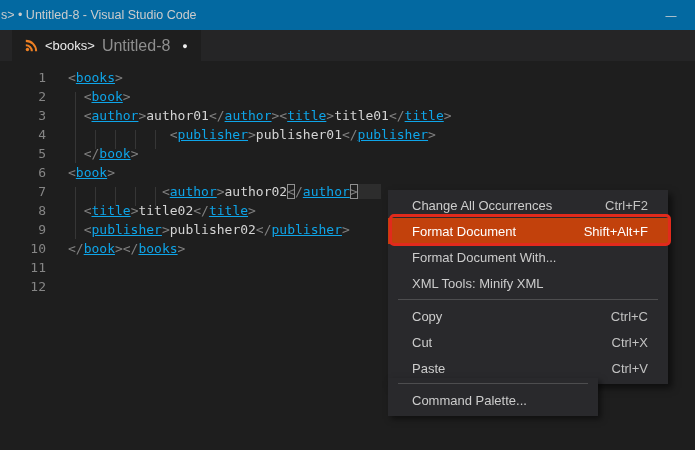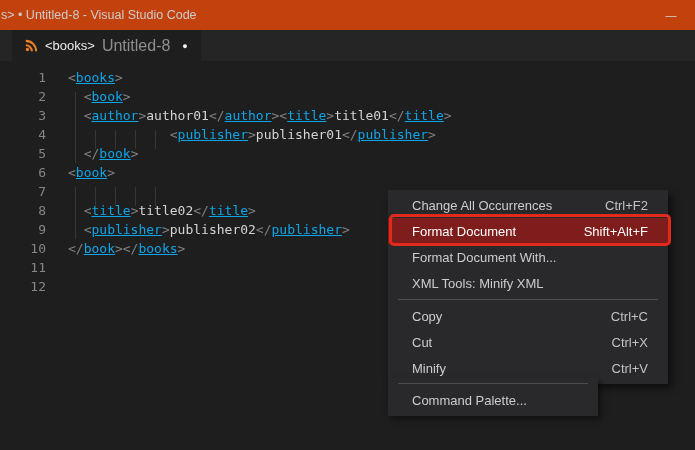--- a/index.html
+++ b/index.html
@@ -3,21 +3,21 @@
 <meta charset="utf-8">
 <style>
   * { margin:0; padding:0; box-sizing:border-box; }
   html,body { background:#111; }
   .window {
     position:relative; width:695px; height:450px; overflow:hidden;
     background:#1e1e1e; font-family:"Liberation Sans", sans-serif;
     -webkit-font-smoothing:antialiased;
   }
   
-  .titlebar { position:absolute; left:0; top:0; width:695px; height:30px; background:#c2410c; }
+  .titlebar { position:absolute; left:0; top:0; width:695px; height:30px; background:#0369a1; }
   .titlebar .title {
     position:absolute; left:1px; top:0; line-height:30px;
     font-size:12.5px; color:#cccccc; white-space:nowrap;
   }
   .win-min {
     position:absolute; right:10px; top:0; width:28px; height:30px;
     display:flex; align-items:center; justify-content:center;
     color:#d8d8d8; font-size:11px;
   }
   
@@ -47,21 +47,21 @@
     box-shadow:4px 4px 7px rgba(0,0,0,0.55);
     padding-top:2px; padding-bottom:3px;
   }
   .menu-a { left:388px; top:190px; width:280px; }
   .menu-b { left:388px; top:378px; width:210px; box-shadow:3px 3px 6px rgba(0,0,0,0.5); }
   .menu-item {
     height:26px; display:flex; align-items:center; justify-content:space-between;
     padding:0 20px 0 24px; font-size:13px; color:#cccccc; cursor:default;
   }
   .menu-item .mi-key { color:#c2c2c2; }
-  .menu-item.hl { background:#7f1d1d; color:#ffffff; }
+  .menu-item.hl { background:#c2410c; color:#ffffff; }
   .menu-item.hl .mi-key { color:#ffffff; }
   .menu-sep { height:1px; background:#4d4d4f; margin:3px 10px; }
   
   .red-box {
     position:absolute; left:389px; top:214px; width:282px; height:32px;
     border:3px solid #e12a1c; border-radius:5px; z-index:9; pointer-events:none;
   }
 </style>
 </head>
 <body>
@@ -109,20 +109,21 @@
         <div class="code-line">
           <div class="line-num">5</div>
           <div class="line-text"><span class="tk-x">  </span><span class="tk-p">&lt;/</span><span class="tk-g">book</span><span class="tk-p">&gt;</span></div>
         </div>
         <div class="code-line">
           <div class="line-num">6</div>
           <div class="line-text"><span class="tk-p">&lt;</span><span class="tk-g">book</span><span class="tk-p">&gt;</span></div>
         </div>
         <div class="code-line">
           <div class="line-num">7</div>
+          <div class="line-text"><span class="tk-x">            </span><span class="tk-p">&lt;</span><span class="tk-g">author</span><span class="tk-p">&gt;</span><span class="tk-x">author02</span><span class="tk-p boxed">&lt;</span><span class="tk-p">/</span><span class="tk-g">author</span><span class="tk-p boxed">&gt;</span><span class="tk-x tk-sel">   </span></div>
         </div>
         <div class="code-line">
           <div class="line-num">8</div>
           <div class="line-text"><span class="tk-x">  </span><span class="tk-p">&lt;</span><span class="tk-g">title</span><span class="tk-p">&gt;</span><span class="tk-x">title02</span><span class="tk-p">&lt;/</span><span class="tk-g">title</span><span class="tk-p">&gt;</span></div>
         </div>
         <div class="code-line">
           <div class="line-num">9</div>
           <div class="line-text"><span class="tk-x">  </span><span class="tk-p">&lt;</span><span class="tk-g">publisher</span><span class="tk-p">&gt;</span><span class="tk-x">publisher02</span><span class="tk-p">&lt;/</span><span class="tk-g">publisher</span><span class="tk-p">&gt;</span></div>
         </div>
         <div class="code-line">
@@ -162,21 +163,21 @@
       <div class="menu-sep"></div>
       <div class="menu-item">
         <span class="mi-label">Copy</span>
         <span class="mi-key">Ctrl+C</span>
       </div>
       <div class="menu-item">
         <span class="mi-label">Cut</span>
         <span class="mi-key">Ctrl+X</span>
       </div>
       <div class="menu-item">
-        <span class="mi-label">Minify</span>
+        <span class="mi-label">Paste</span>
         <span class="mi-key">Ctrl+V</span>
       </div>
     </div>
   <div class="menu menu-b" id="menu-b">
       <div class="menu-sep"></div>
       <div class="menu-item">
         <span class="mi-label">Command Palette...</span>
         <span class="mi-key"></span>
       </div>
     </div>

